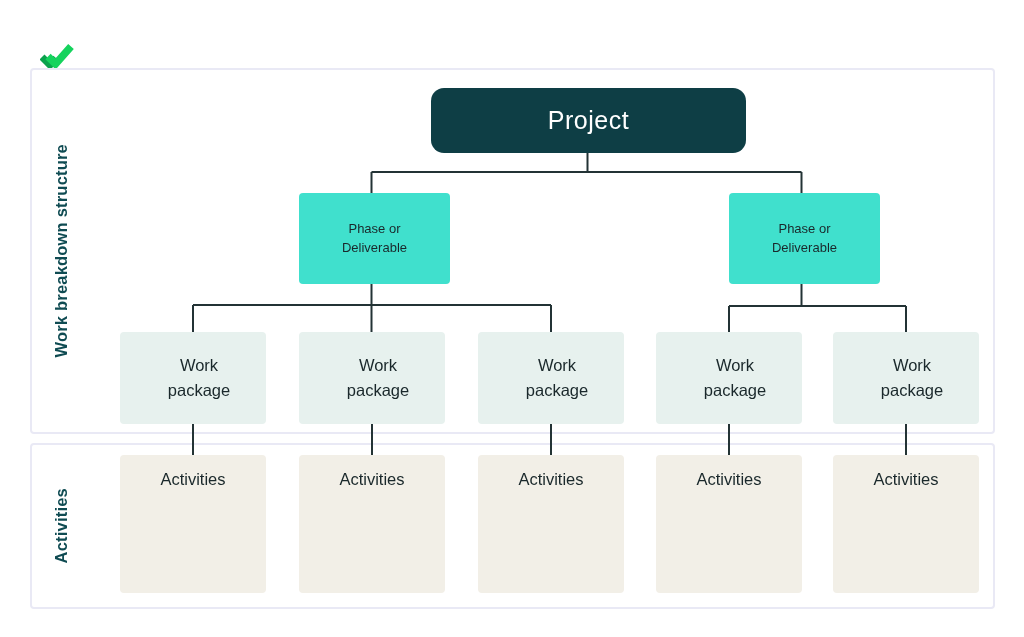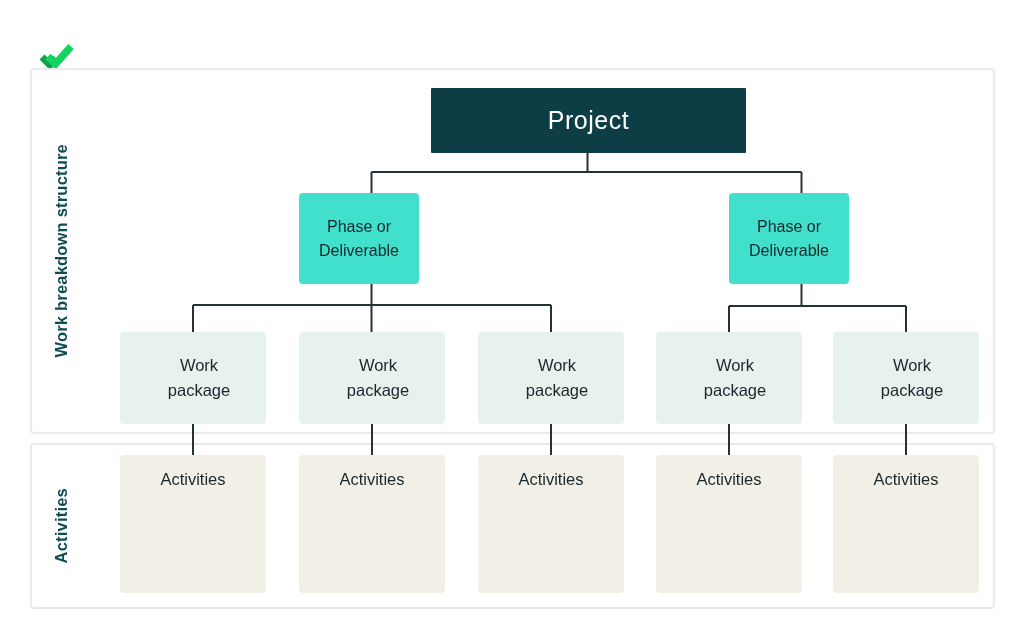--- a/index.html
+++ b/index.html
@@ -68,26 +68,26 @@
     display:flex;align-items:center;justify-content:center;
     text-align:center;
     color:var(--node_text);
     border-radius:4px;
   }
   .node-project{
     left:431px;top:88px;width:315px;height:65px;
     background:var(--project_box);
     color:var(--project_text);
     font-size:25px;font-weight:500;letter-spacing:0.5px;
-    border-radius:1px;
+    border-radius:13px;
   }
   .node-phase{
-    width:120px;height:91px;top:193px;
+    width:151px;height:91px;top:193px;
     background:var(--phase_box);
-    font-size:16px;line-height:1.45;
+    font-size:13px;line-height:1.45;
   }
   .node-phase .txt{max-width:100px;}
   .node-phase.p0{left:299px;}
   .node-phase.p1{left:729px;}
   .node-wp{
     width:146px;height:92px;top:332px;
     background:var(--work_package_box);
     font-size:16.5px;line-height:1.5;padding-left:12px;
   }
   .node-wp .txt{max-width:92px;}

